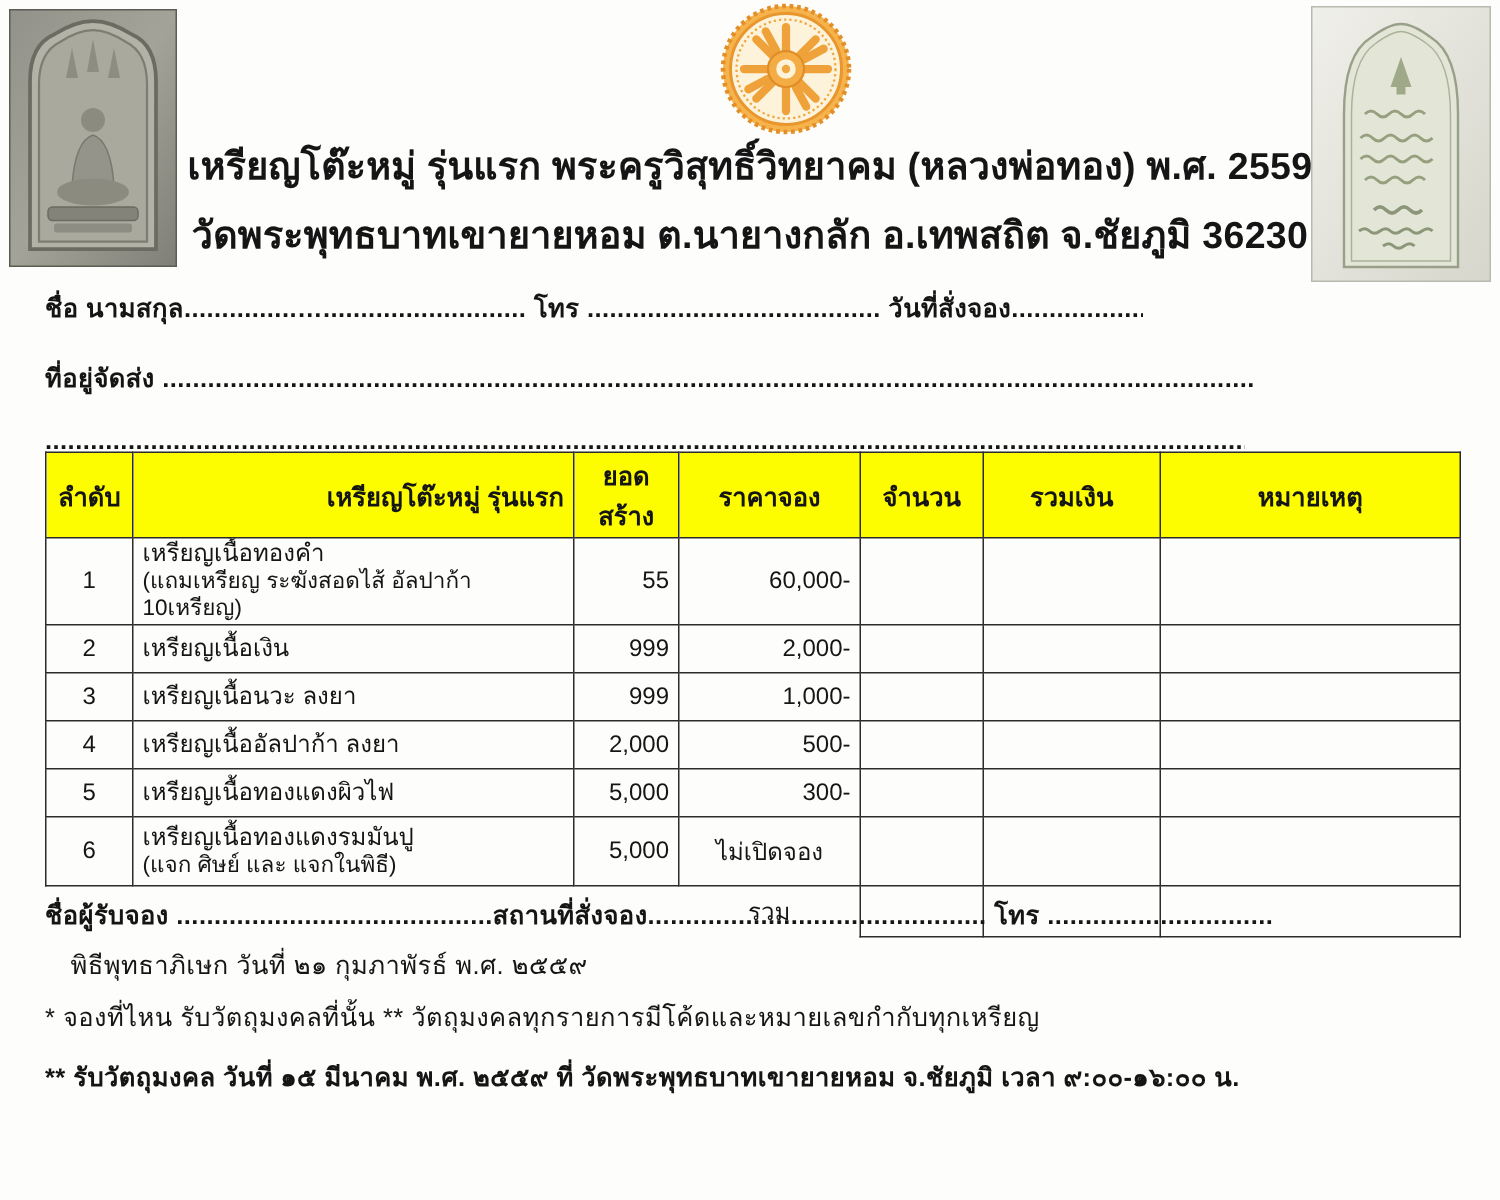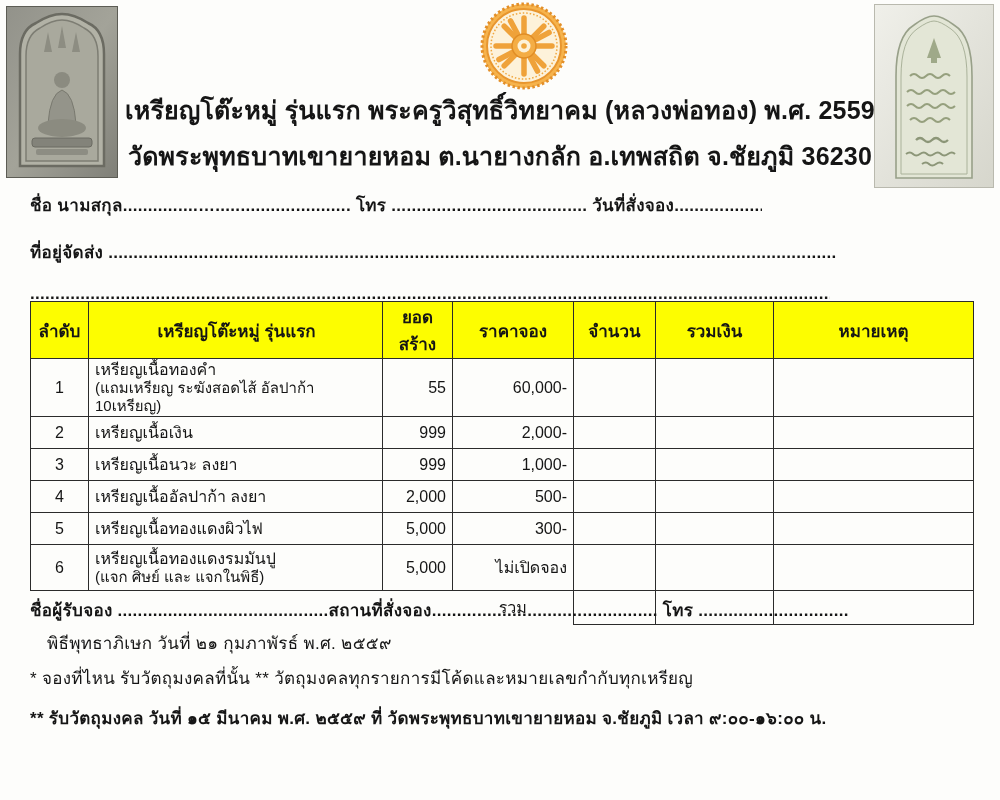--- a/index.html
+++ b/index.html
@@ -43,26 +43,26 @@
   }
   table.order th, table.order td {
     border:1.6px solid #2b2b2b;
     font-size:16px; padding:1px 6px; vertical-align:middle;
     overflow:hidden;
   }
   table.order th {
     background:#fdfd00; font-weight:bold; height:40px; font-size:17px;
     text-align:center;
   }
-  table.order th.col-name { text-align:center; padding-left:8px;margin-top:24px; }
+  table.order th.col-name { text-align:right; padding-left:8px;margin-top:24px; }
   td.cell-no   { text-align:center; }
   td.cell-name { text-align:left; line-height:1.2; }
   td.cell-name .note { font-size:15px; }
   td.cell-made, td.cell-price { text-align:right; padding-right:9px; }
-  td.cell-price.center { padding-right:6px; }
+  td.cell-price.center { text-align:center; padding-right:6px; }
   tr.row-tall td { height:46px; }
   tr.row-std  td { height:32px; }
   tr.total-row td { border:none; height:34px; background:transparent; }
   tr.total-row td.boxed { border:1.6px solid #2b2b2b; }
   tr.total-row td.total-label { text-align:center; font-size:16px; }
 
   
   .footer-line {
     position:absolute; left:30px; font-size:17px;
     white-space:nowrap; overflow:hidden; letter-spacing:0.3px;

